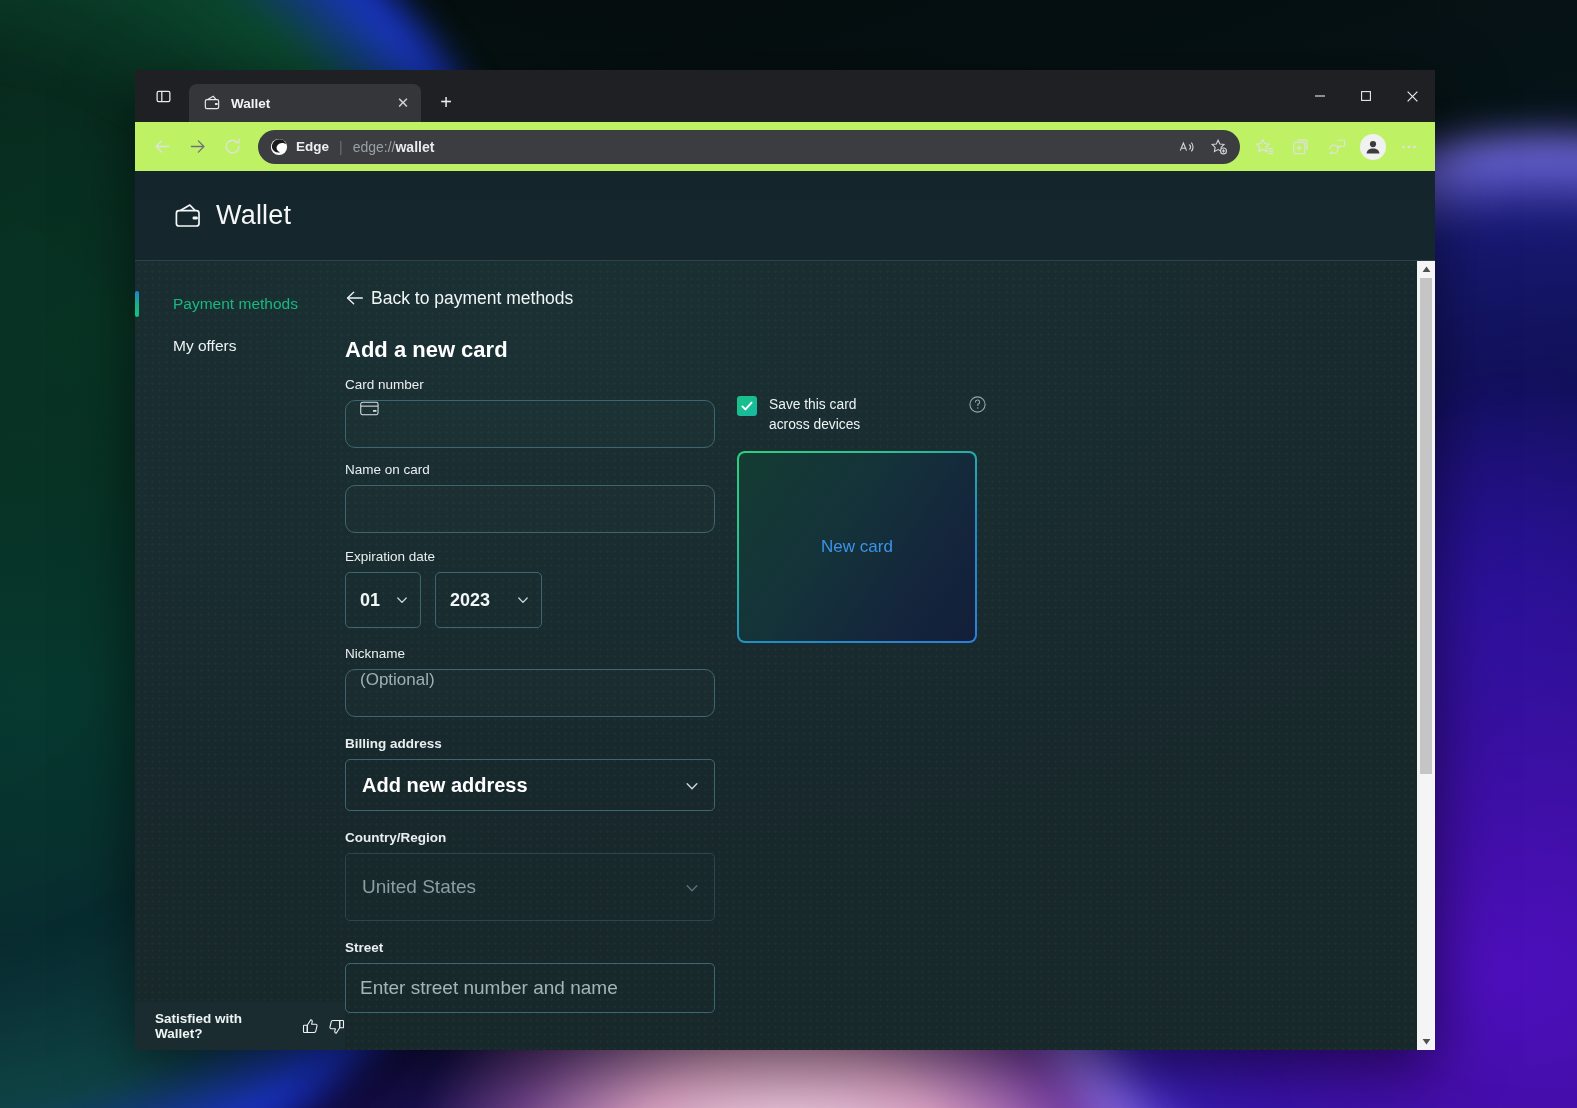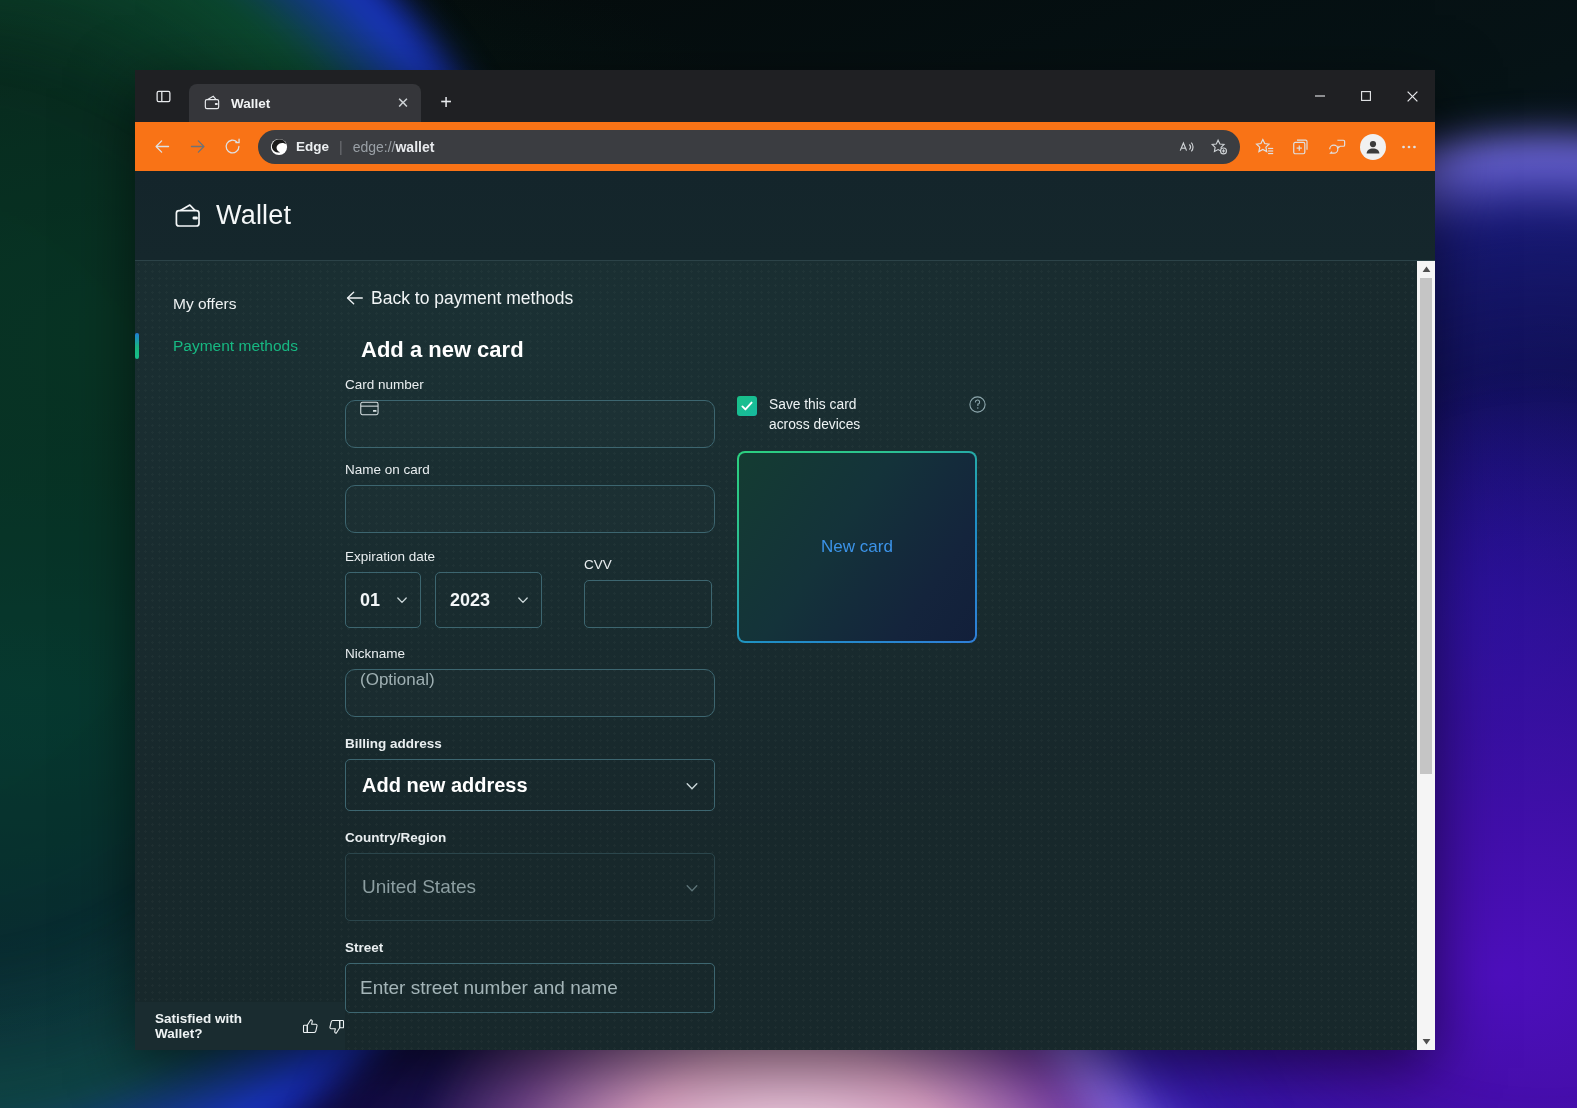--- a/index.html
+++ b/index.html
@@ -94,21 +94,21 @@
     color: #e8eaed; font-size: 20px; position: relative; top: 6px;
   }
   #wincontrols { position: absolute; right: 0; top: 0; height: 52px; display: flex; }
   .wc {
     width: 46px; height: 52px; display: flex; align-items: center; justify-content: center;
     color: #e8eaed; font-size: 13px;
   }
 
   
   #addrbar {
-    height: 49px; background: #f97316; display: flex; align-items: center;
+    height: 49px; background: #bef264; display: flex; align-items: center;
     padding: 0 10px; gap: 1px; position: relative;
   }
   .nav-btn {
     width: 34px; height: 34px; border-radius: 50%;
     display: flex; align-items: center; justify-content: center; color: #dfe1e4;
   }
   .nav-btn.dim { color: #6f7276; }
   #omnibox {
     flex: 1 1 auto; height: 34px; margin-left: 8px; background: #3b3d41;
     border-radius: 17px; display: flex; align-items: center; padding: 0 6px 0 12px; gap: 8px;
@@ -166,21 +166,21 @@
     background: linear-gradient(180deg,#1f7fd6 0%,#19b57f 55%,#16c08a 100%);
   }
   .side-item.active span.lbl { color: #17b882; }
   .side-item span.lbl { color: #eef2f3; }
 
   
   #main { flex: 1 1 auto; position: relative; z-index: 2; padding: 22px 0 0 10px; }
   #back-row { display: flex; align-items: center; gap: 6px; height: 30px; }
   #back-arrow { width: 20px; height: 20px; color: #eef2f4; }
   #back-label { color: #f1f5f6; font-size: 17.5px; }
-  #form-title { margin-top: 24px; color: #ffffff; font-size: 22px; font-weight: 700; margin-left: 16px; }
+  #form-title { margin-top: 24px; color: #ffffff; font-size: 22px; font-weight: 700; }
 
   #form-area { display: flex; gap: 22px; margin-top: 14px; }
   #form-left { width: 370px; flex: 0 0 370px; }
   .fld { margin-bottom: 6px; }
   .fld-label { color: #e9eef0; font-size: 13.5px; font-weight: 600; margin-bottom: 8px; }
   .fld-label.lite { font-weight: 400; }
   .input-box {
     height: 48px; border: 1px solid #3d6670; border-radius: 10px;
     background: rgba(255,255,255,0.012);
     display: flex; align-items: flex-start; padding: 0 14px; gap: 10px;
@@ -414,26 +414,26 @@
           <path d="M7.4 9.6 L16.8 4 L22.2 9.6"></path>
           <rect x="19.6" y="15.4" width="5.2" height="3" rx="1.2" fill="currentColor" stroke="none"></rect>
         </svg>
       </span>
       <span id="wallet-title">Wallet</span>
     </div>
 
     <div id="page-body">
 
       <div id="sidebar">
-        <div class="side-item">
-          <span class="lbl">My offers</span>
-        </div>
         <div class="side-item active">
           <span class="bar"></span>
           <span class="lbl">Payment methods</span>
+        </div>
+        <div class="side-item">
+          <span class="lbl">My offers</span>
         </div>
       </div>
 
       <div id="main">
 
         <div id="back-row">
           <span id="back-arrow">
             <svg width="20" height="20" viewBox="0 0 22 22" fill="none" stroke="currentColor" stroke-width="1.5" stroke-linecap="round" stroke-linejoin="round">
               <line x1="19" y1="11" x2="3.5" y2="11"></line>
                 <polyline points="9.5,4.6 2.8,11 9.5,17.4"></polyline>
@@ -484,24 +484,20 @@
                   <div class="select-box" id="sel-year">
                     <span class="select-val">2023</span>
                     <span class="chev">
                       <svg width="14" height="14" viewBox="0 0 14 14" fill="none" stroke="currentColor" stroke-width="1.3" stroke-linecap="round">
                           <polyline points="2.8,5 7,9.4 11.2,5"></polyline>
                         </svg>
                     </span>
                   </div>
                 </div>
               </div>
-              <div id="cvv-col">
-                <div class="fld-label lite">CVV</div>
-                <div id="cvv-box"></div>
-              </div>
             </div>
 
             <div class="fld" style="margin-top:18px;">
               <div class="fld-label lite">Nickname</div>
               <div class="input-box">
                 <span class="input-ph big">(Optional)</span>
               </div>
             </div>
 
             <div class="fld" style="margin-top:19px;">

